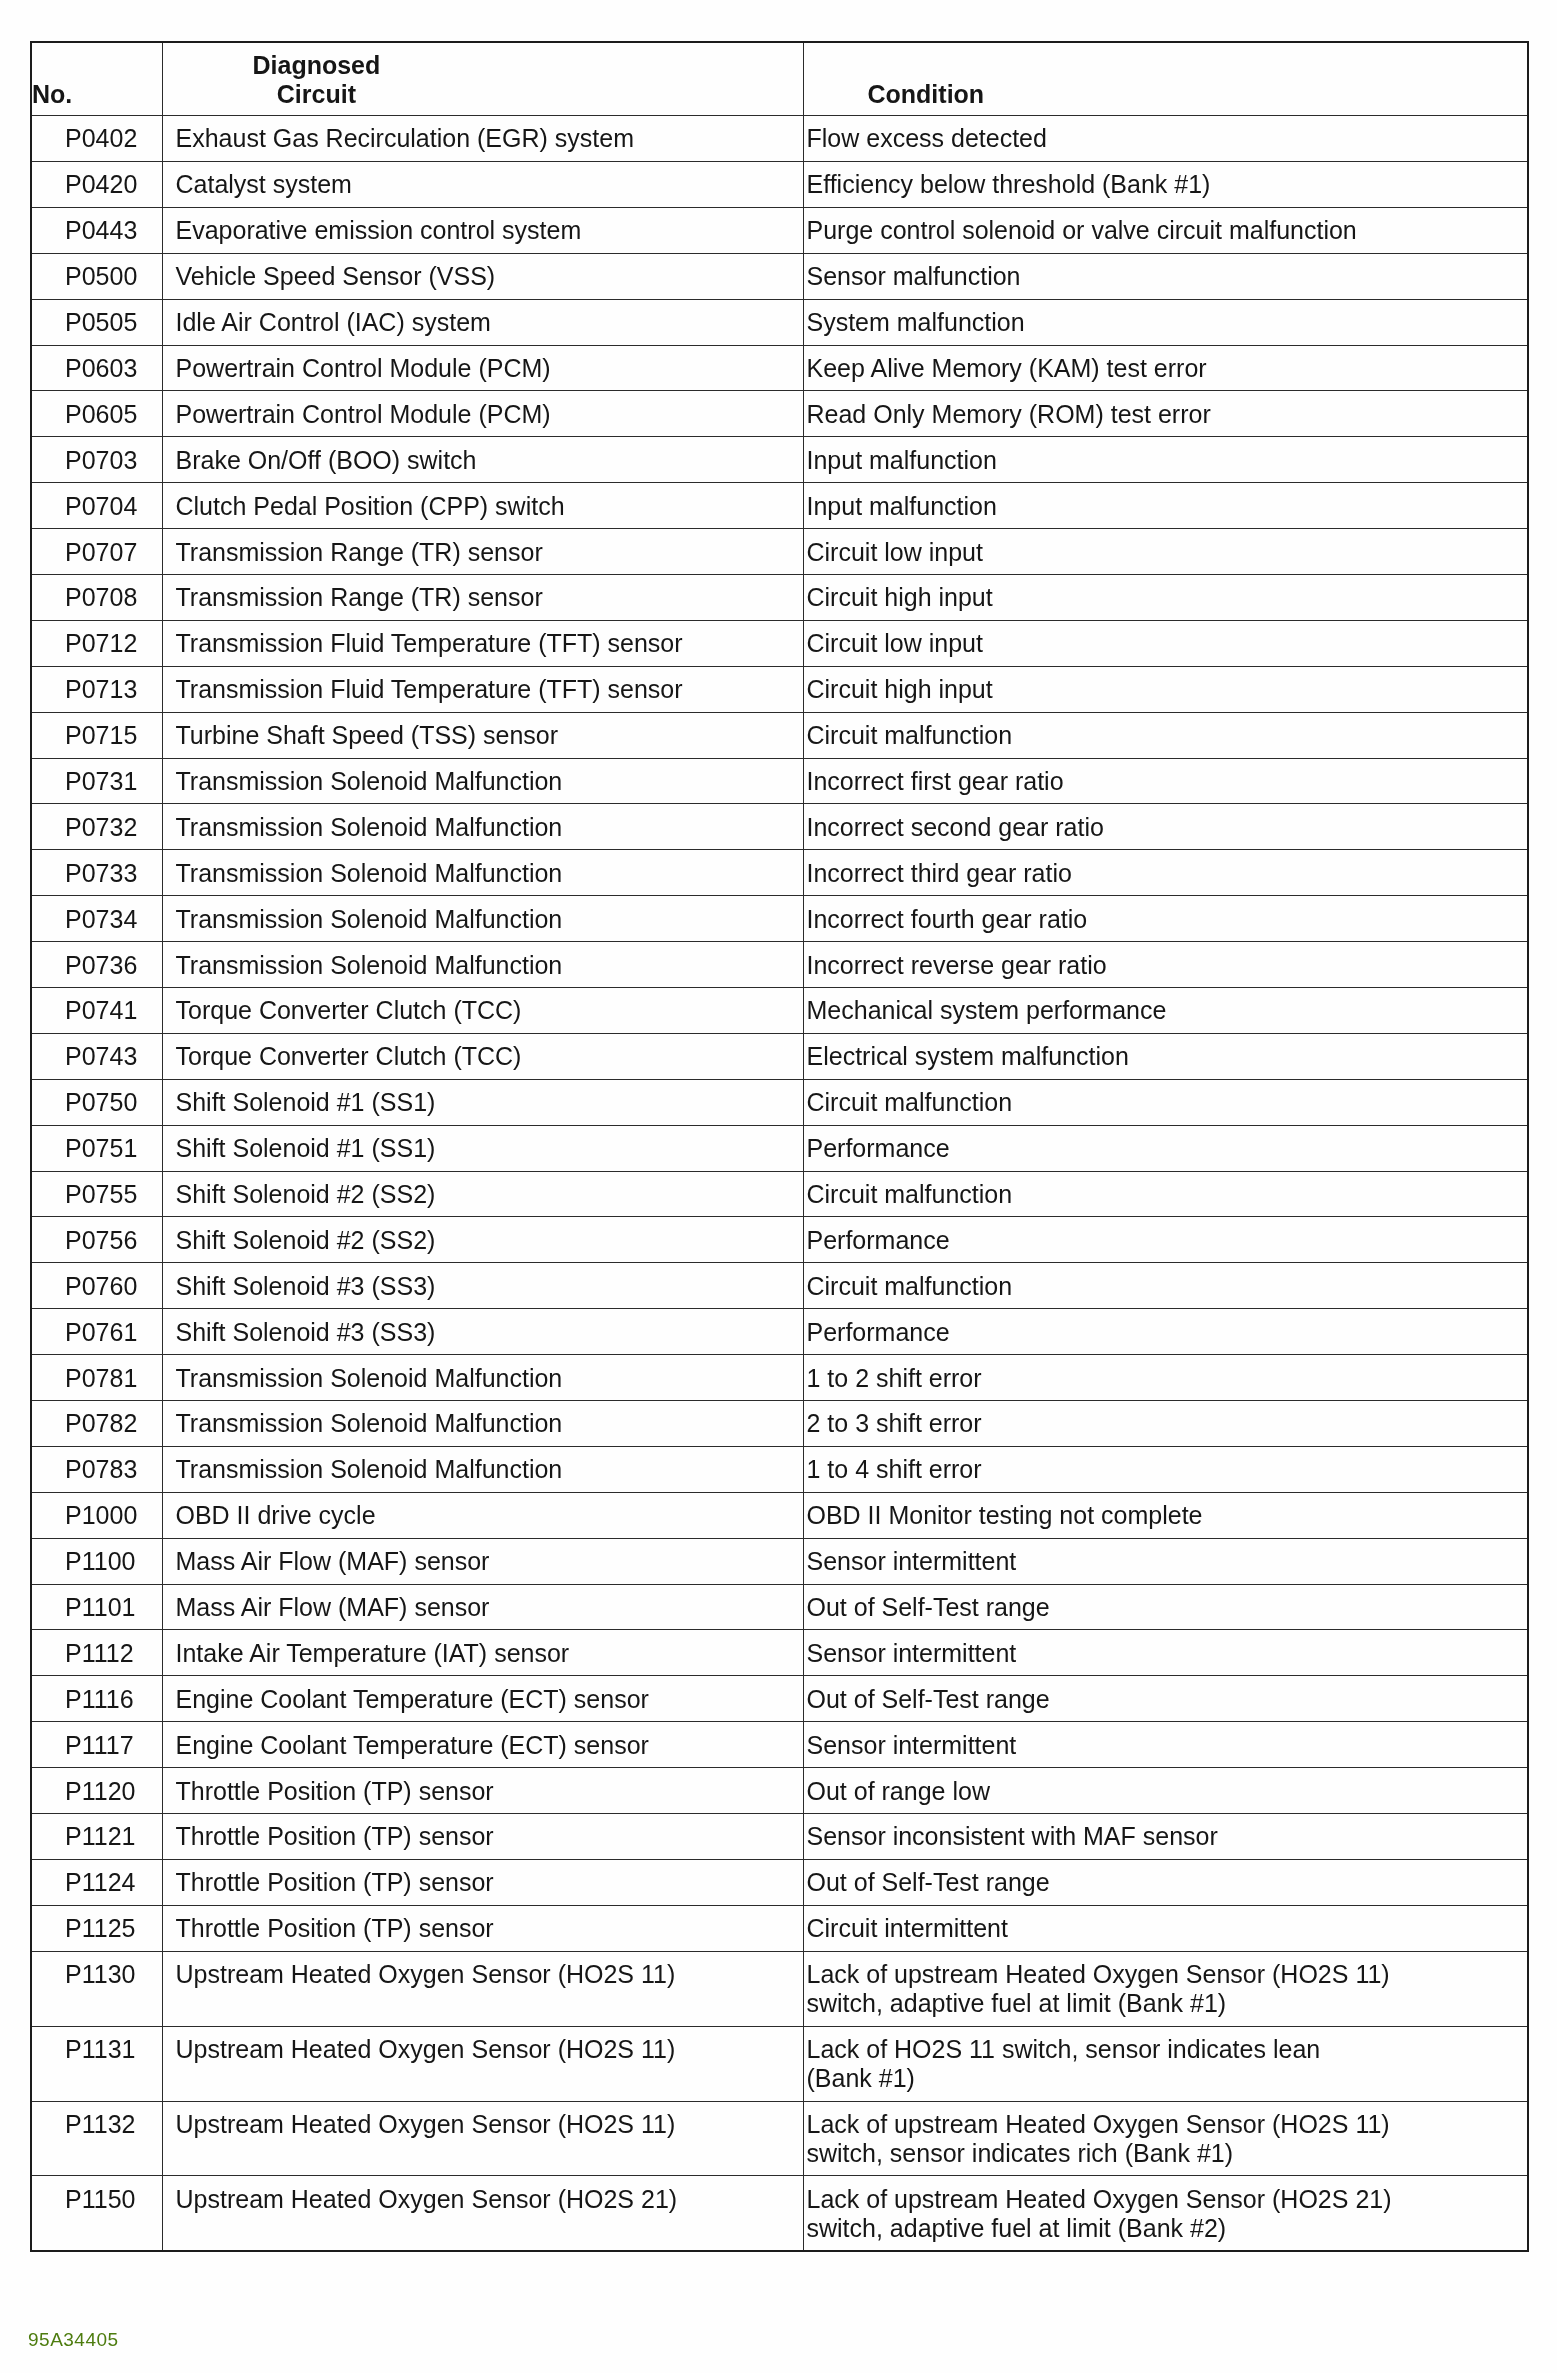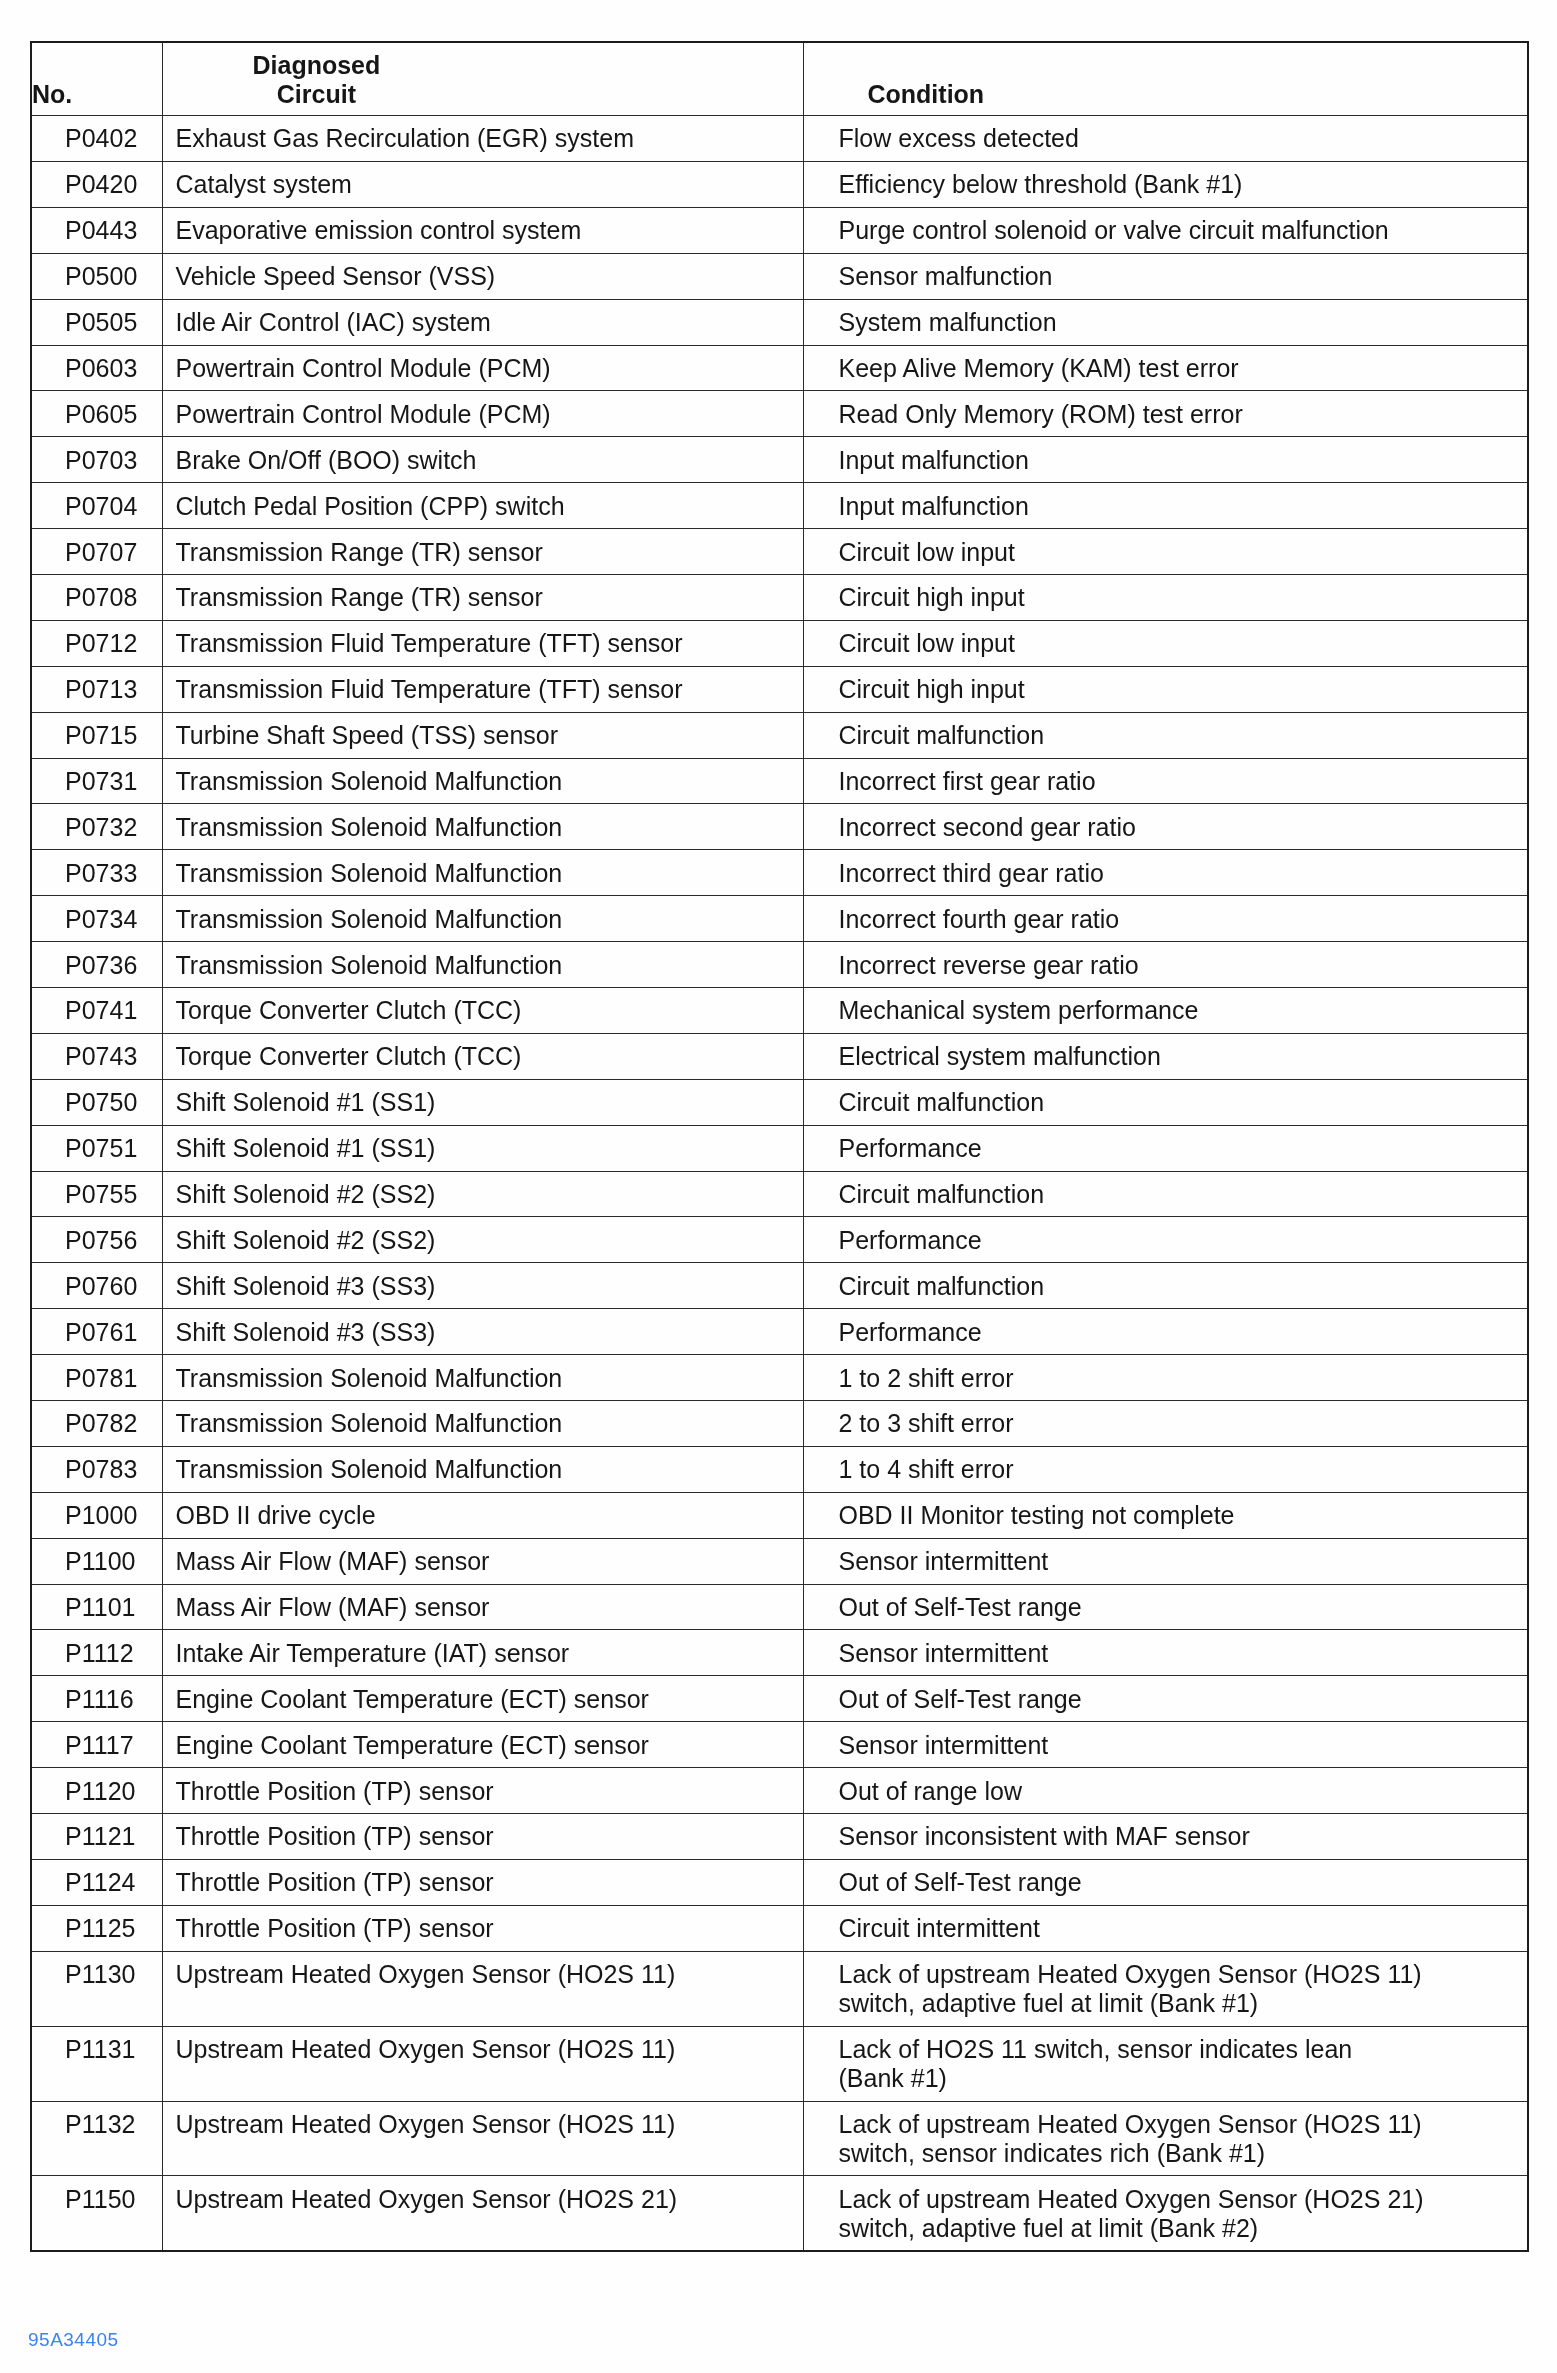--- a/index.html
+++ b/index.html
@@ -68,31 +68,31 @@
   }
   td.cell-no {
     border-right: 1.9px solid #2b2b2b;
     padding-left: 33px;
   }
   td.cell-circuit {
     border-right: 1.9px solid #2b2b2b;
     padding-left: 13px;
   }
   td.cell-condition {
-    padding-left: 35px;
+    padding-left: 3px;
     white-space: pre-line;
   }
 
   .footer-ref {
     position: absolute;
     left: 28px;
     top: 2329px;
     font-size: 19px;
     letter-spacing: 0.5px;
-    color: #3b82f6;
+    color: #4d7c0f;
   }
 </style>
 </head>
 <body>
 
 <div class="page">
 
   <table class="dtc-table">
     <colgroup>
       <col class="c-no">

